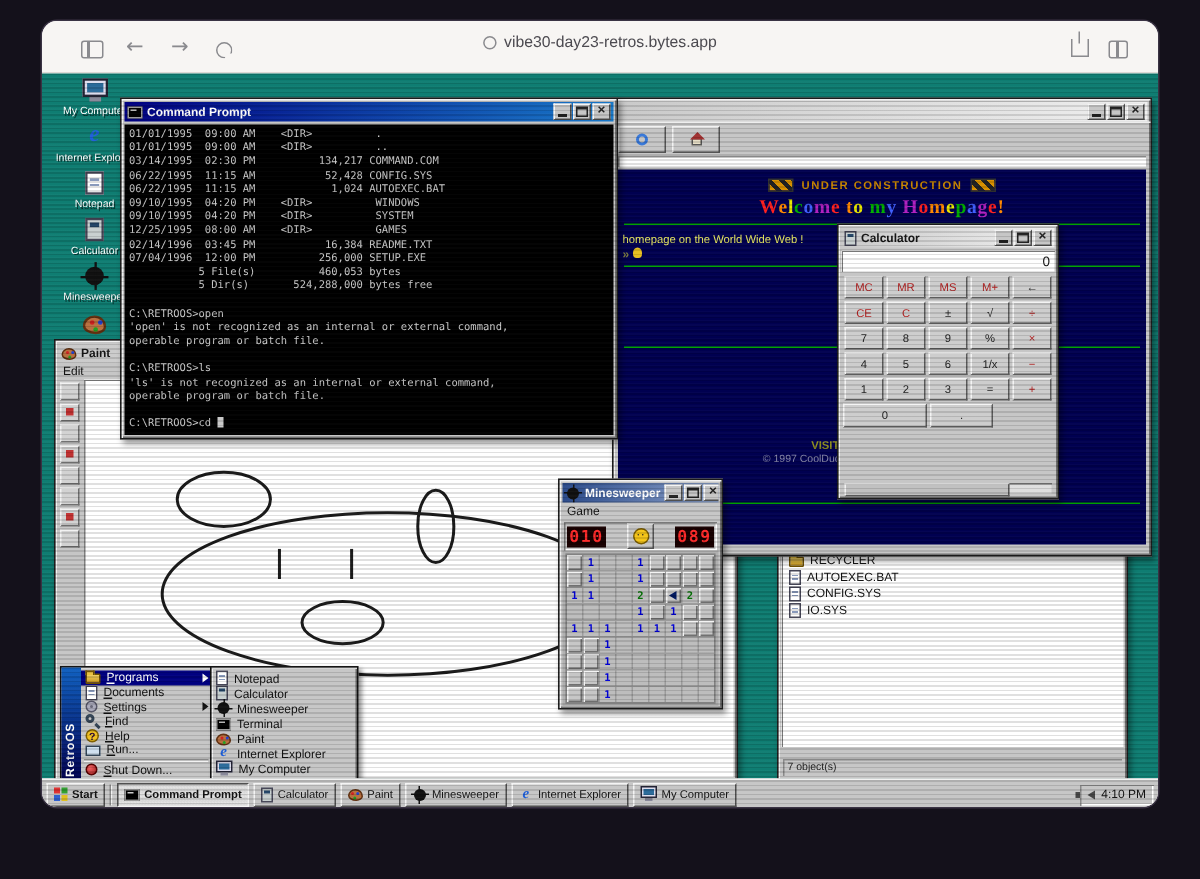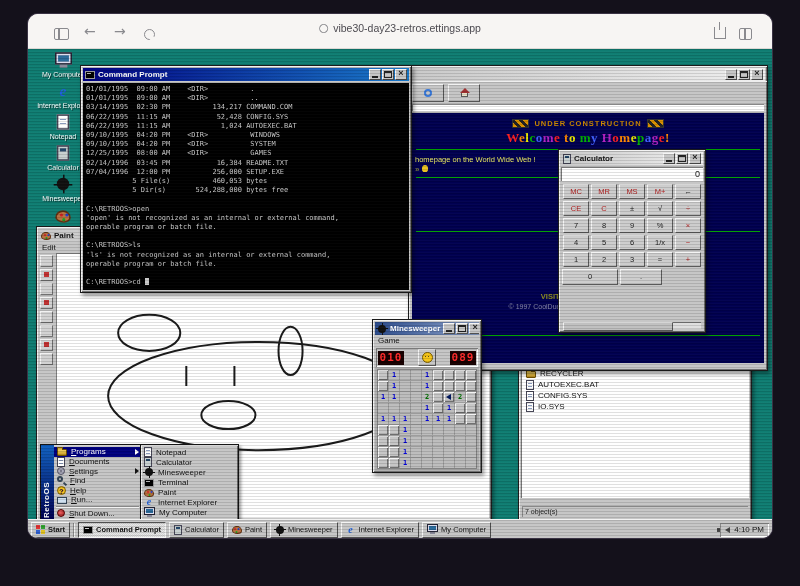--- a/index.html
+++ b/index.html
@@ -187,21 +187,21 @@
 
 <div id="stage">
  <div class="browser">
   <div class="chrome">
     <span class="cicon" style="left:26px;top:12px"><span class="sidebar-glyph"></span></span>
     <span class="cicon nav-glyph" style="left:56px">←</span>
     <span class="cicon nav-glyph" style="left:86px">→</span>
     <span class="cicon" style="left:116px;top:12px"><span class="reload-glyph"></span></span>
     <div class="urlbox">
       <span class="link-glyph"></span>
-      <span>vibe30-day23-retros.ettings.app</span>
+      <span>vibe30-day23-retros.bytes.app</span>
     </div>
     <span class="cicon" style="right:46px;top:11px"><span class="share-glyph"></span></span>
     <span class="cicon" style="right:20px;top:12px"><span class="tabs-glyph"></span></span>
   </div>
 
   <div class="screen">
    <div class="desktop">
 
     <div class="dicons" id="desk-icons">
             <div class="dicon">

